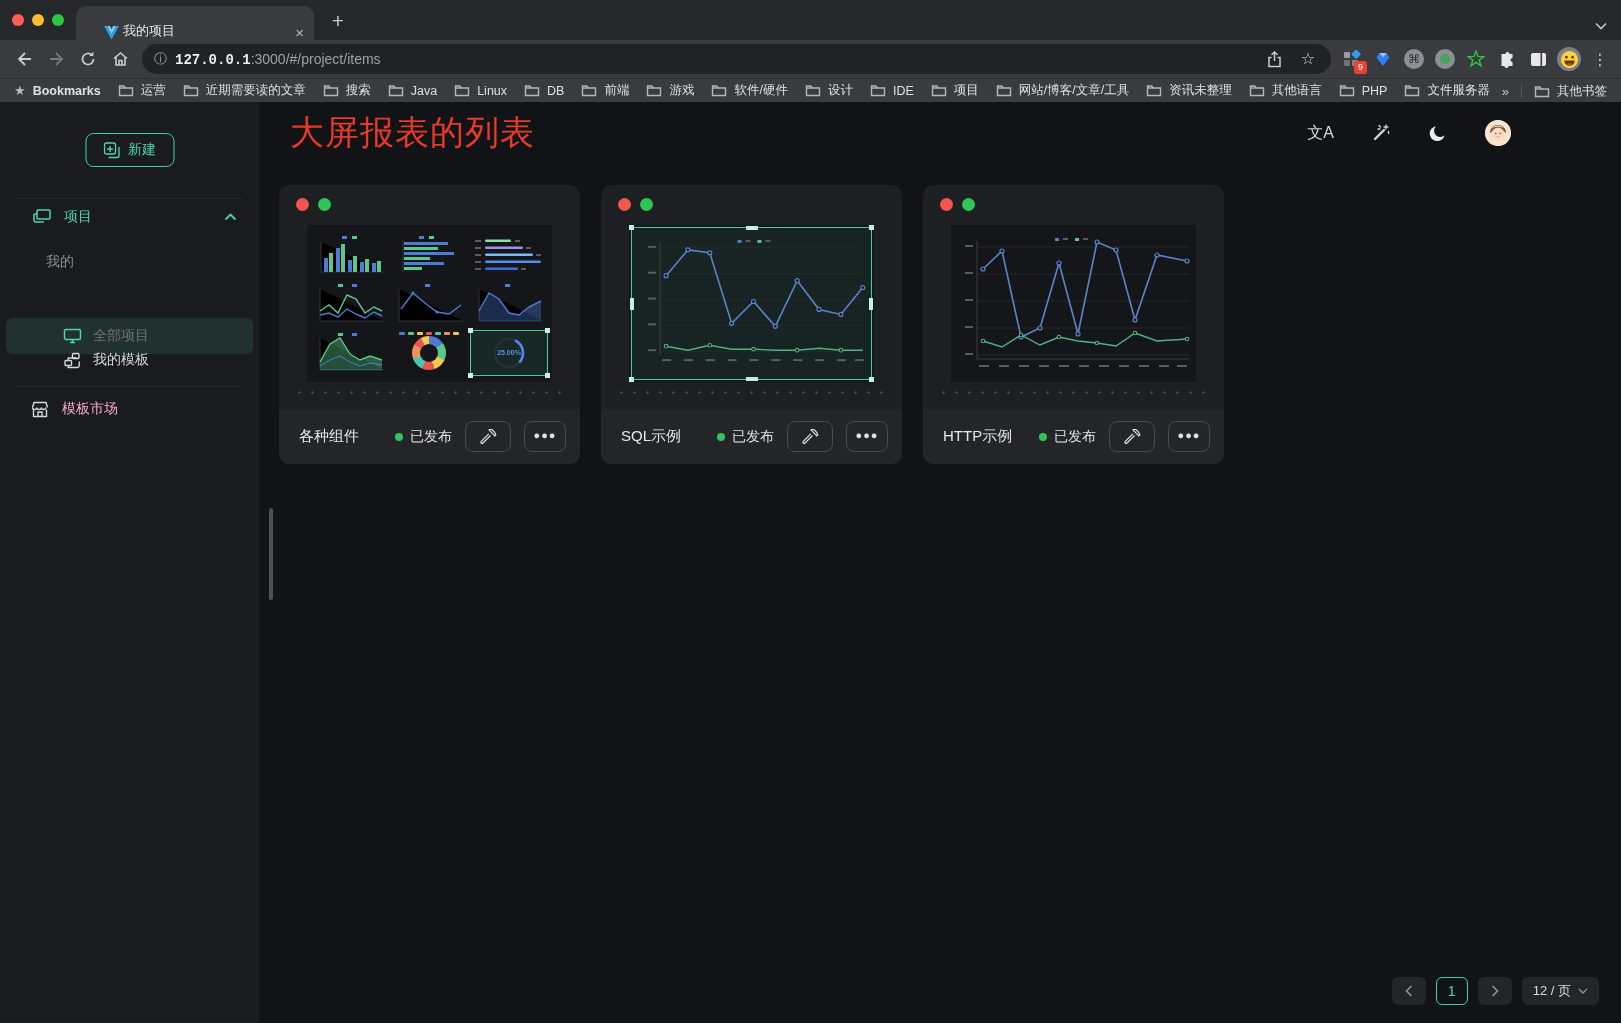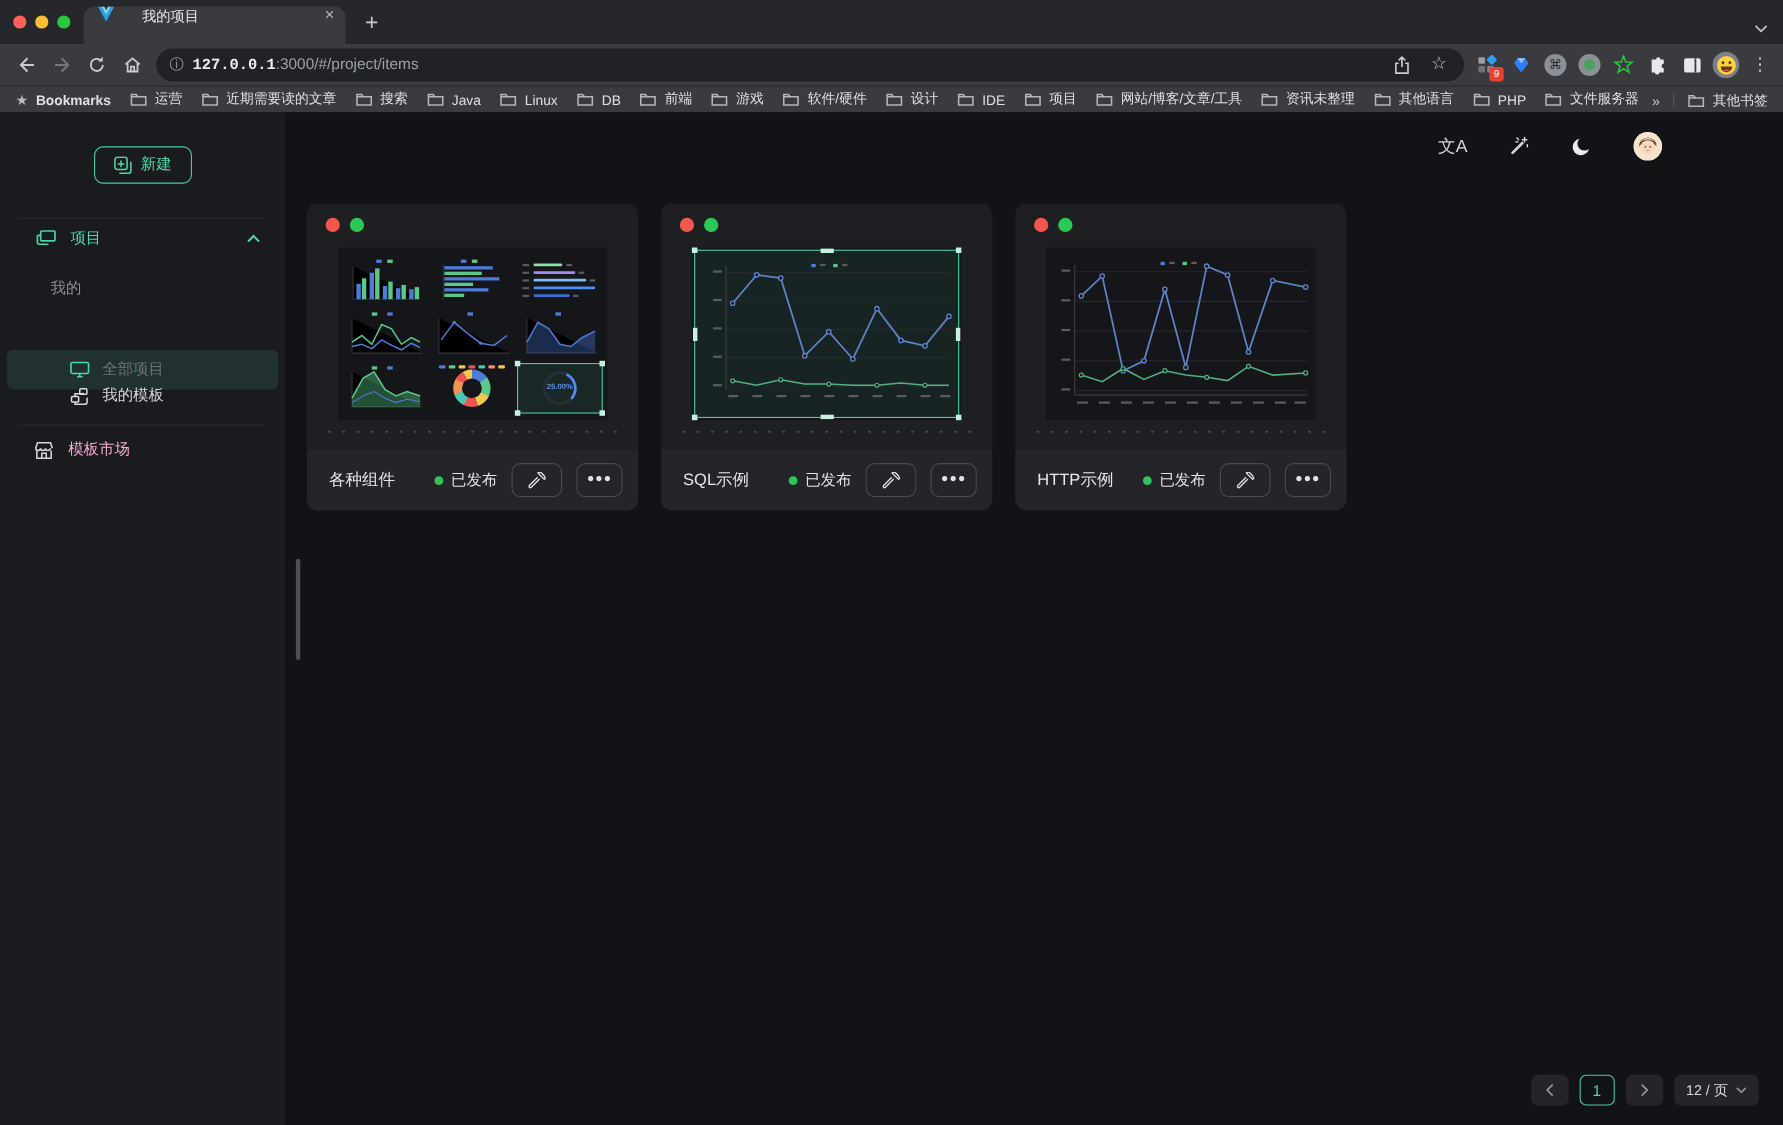--- a/index.html
+++ b/index.html
@@ -6,21 +6,21 @@
   html,body { width:1621px; height:1023px; overflow:hidden; }
   body { font-family:"Liberation Sans","DejaVu Sans",sans-serif; background:#121317; position:relative; }
   svg { display:block; }
   button { font-family:inherit; cursor:pointer; }
 
   
   .tabstrip { position:absolute; top:0; left:0; right:0; height:40px; background:#26272b; display:flex; align-items:flex-end; }
   .traffic { position:absolute; left:12px; top:14px; display:flex; gap:8px; }
   .tl { width:12px; height:12px; border-radius:50%; }
   .tl.r { background:#ff5f57; } .tl.y { background:#febc2e; } .tl.g { background:#28c840; }
-  .tab { margin-left:76px; width:238px; height:34px; background:#3a3b3f; border-radius:10px 10px 0 0; display:flex; align-items:flex-start; padding:0 10px 0 13px; gap:25px; }
+  .tab { margin-left:76px; width:238px; height:34px; background:#3a3b3f; border-radius:10px 10px 0 0; display:flex; align-items:flex-end; padding:0 10px 0 28px; gap:4px; }
   .tab-title { flex:1; font-size:13px; color:#e3e5e8; white-space:nowrap; overflow:hidden; }
   .tab-close { color:#b7babe; font-size:15px; line-height:1; background:none; border:none; }
   .newtab { margin:0 0 5px 10px; width:28px; height:28px; border:none; background:none; color:#c3c6ca; font-size:21px; line-height:26px; border-radius:50%; }
   .tabsearch { margin-left:auto; margin-bottom:10px; margin-right:14px; color:#c3c6ca; }
 
   .toolbar { position:absolute; top:40px; left:0; right:0; height:38px; background:#3a3b3f; display:flex; align-items:center; padding:0 8px; }
   .navbtn { width:32px; height:32px; border:none; background:none; display:flex; align-items:center; justify-content:center; border-radius:50%; }
   .urlbar { flex:1; height:30px; background:#202225; border-radius:16px; margin:0 8px 0 6px; display:flex; align-items:center; padding:0 10px 0 12px; gap:8px; min-width:0; }
   .url-info { color:#9da2a8; font-size:13px; }
   .url-text { font-size:14px; color:#9da2a8; white-space:nowrap; overflow:hidden; }
@@ -432,20 +432,21 @@
       </svg>
       <span>模板市场</span>
     </div>
 
   </div>
 
   <div class="main">
     <div class="scrollthumb"></div>
 
     <div class="main-header">
+      <span class="page-title">大屏报表的列表</span>
       <span class="hdr-icons">
         <button class="hdr-ic">
             <span class="translate-glyph">文A</span>
           </button>
         <button class="hdr-ic">
           <svg width="20" height="20" viewBox="0 0 20 20">
             <path d="M4 16 L13 7" stroke="#d3d6da" stroke-width="2.4" stroke-linecap="round"></path>
             <path d="M15 2 v4 M13 4 h4 M8 2.5 l1.5 1.5 M7 6 h2 M17.5 8.5 v2" stroke="#d3d6da" stroke-width="1.3" stroke-linecap="round"></path>
           </svg>
         </button>

